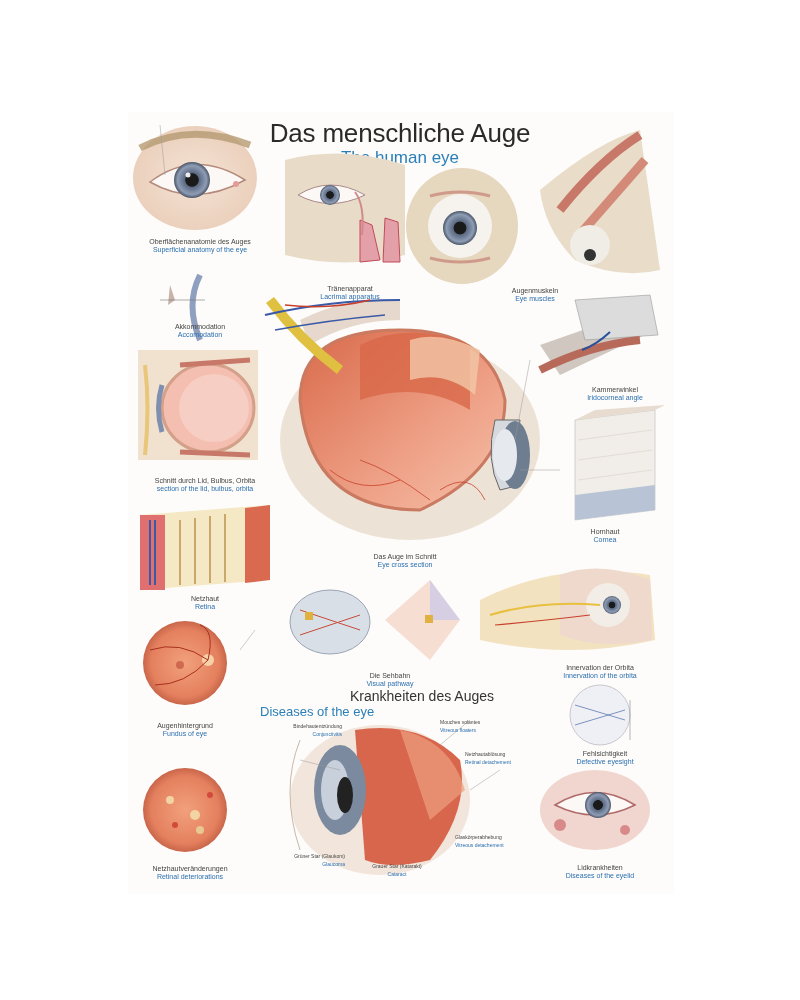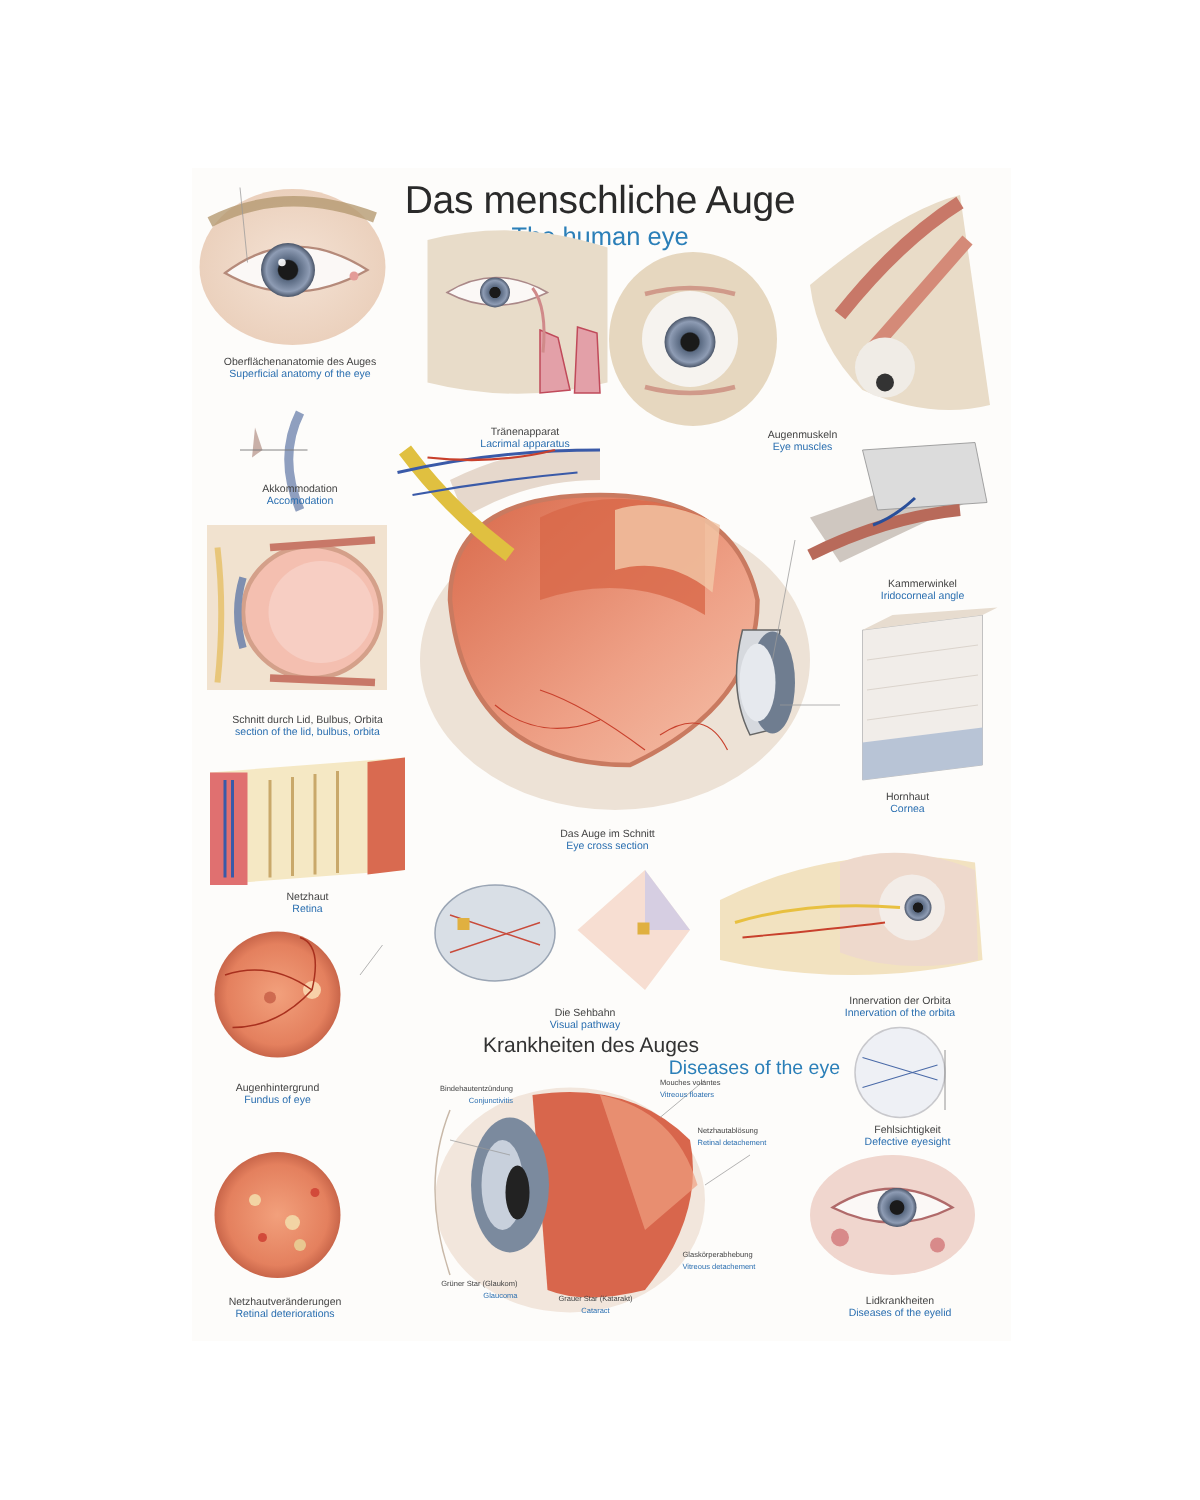--- a/index.html
+++ b/index.html
@@ -5,21 +5,21 @@
   html,body{margin:0;padding:0;background:#ffffff;}
   body{width:800px;height:1000px;position:relative;overflow:hidden;font-family:"Liberation Sans",sans-serif;}
   .poster{position:absolute;left:128px;top:112px;width:546px;height:782px;background:#fdfcfa;}
   .abs{position:absolute;}
   .title-de{position:absolute;left:0;width:100%;top:118px;text-align:center;font-size:26px;color:#2a2a2a;letter-spacing:-0.2px;}
   .title-en{position:absolute;left:0;width:100%;top:148px;text-align:center;font-size:17px;color:#2b7fb8;}
   .cap{position:absolute;text-align:center;line-height:8px;}
   .cap .de{font-size:7px;color:#444;display:block;}
   .cap .en{font-size:7px;color:#2b6fb0;display:block;}
   .sec-de{position:absolute;left:290px;width:300px;top:688px;text-align:center;font-size:14px;color:#333;}
-  .sec-en{position:absolute;left:290px;width:300px;top:704px;text-align:right;font-size:13px;color:#2b7fb8;}
+  .sec-en{position:absolute;left:290px;width:300px;top:704px;text-align:left;font-size:13px;color:#2b7fb8;}
 </style>
 </head>
 <body>
 
 <div class="poster"></div>
 
 <div class="title-de">Das menschliche Auge</div>
 <div class="title-en">The human eye</div>
 
 <svg class="abs" style="left:0;top:0" width="800" height="1000">
@@ -262,21 +262,21 @@
 </div>
 <div class="cap" style="left:135px;top:865px;width:110px;">
   <span class="de">Netzhautveränderungen</span>
   <span class="en">Retinal deteriorations</span>
 </div>
 <div class="cap" style="left:555px;top:864px;width:90px;">
   <span class="de">Lidkrankheiten</span>
   <span class="en">Diseases of the eyelid</span>
 </div>
 
-<div class="sec-de" style="left:244px;width:300px;">Krankheiten des Auges</div>
+<div class="sec-de" style="left:272px;width:300px;">Krankheiten des Auges</div>
 <div class="sec-en" style="left:260px;width:300px;">Diseases of the eye</div>
 
 <div class="cap" style="left:272px;top:722px;width:70px;text-align:right;">
   <span class="de" style="font-size:5px">Bindehautentzündung</span>
   <span class="en" style="font-size:5px">Conjunctivitis</span>
 </div>
 <div class="cap" style="left:440px;top:718px;width:70px;text-align:left;">
   <span class="de" style="font-size:5px">Mouches volantes</span>
   <span class="en" style="font-size:5px">Vitreous floaters</span>
 </div>

